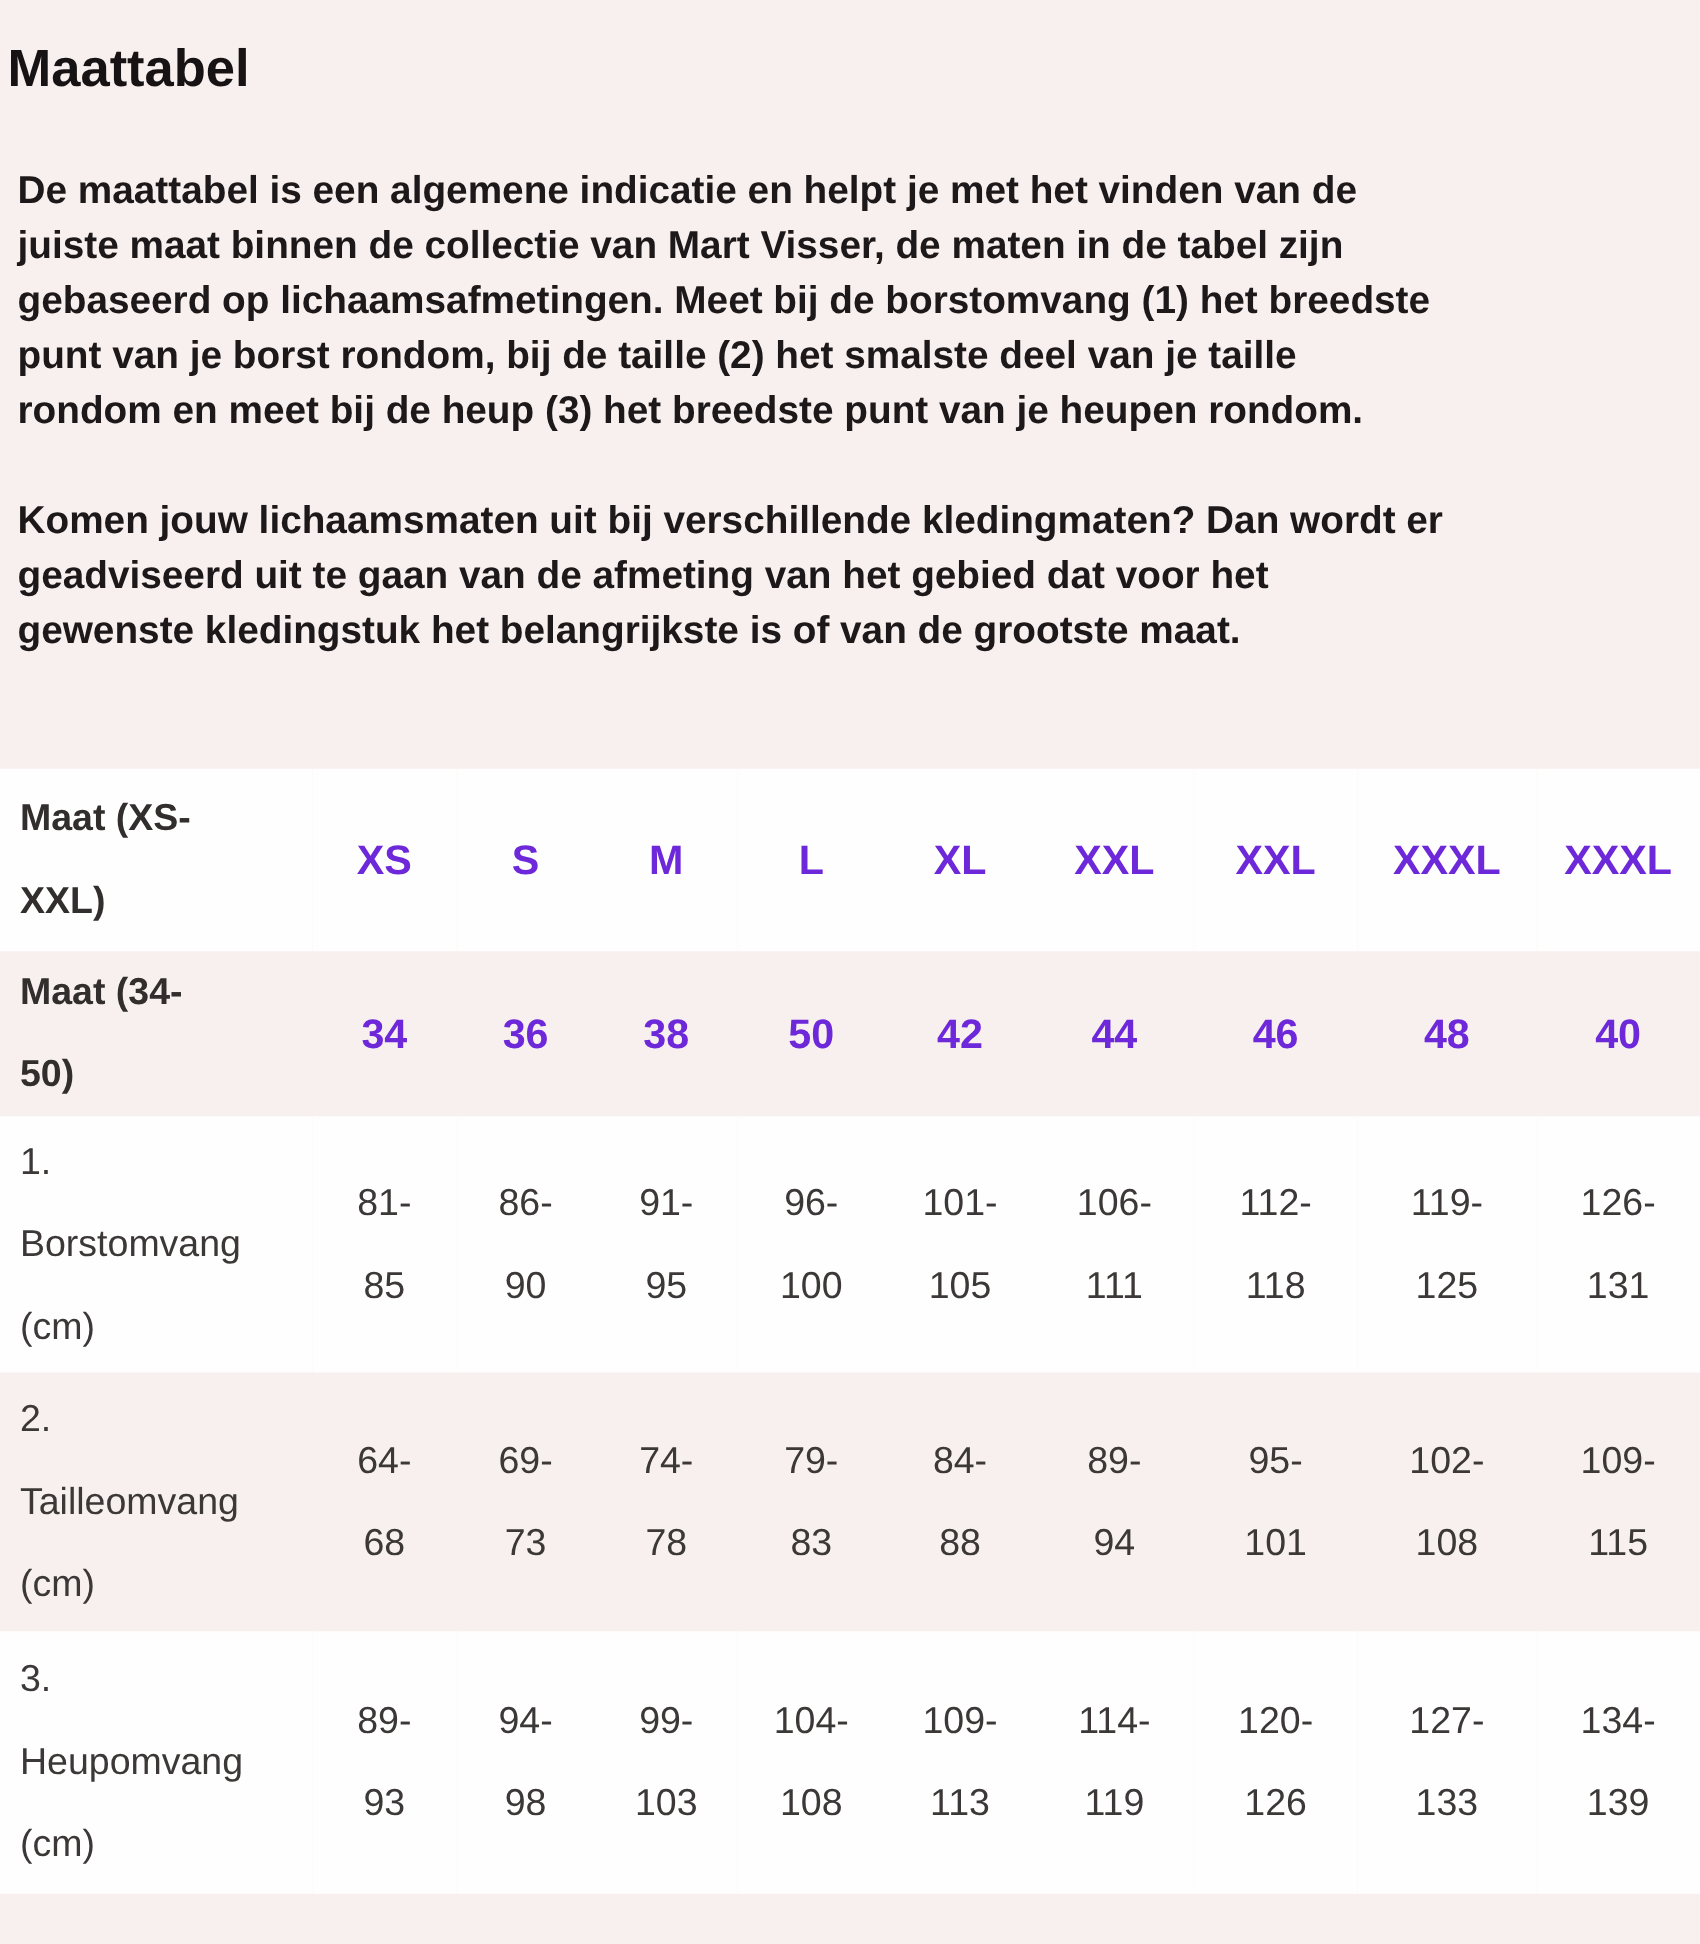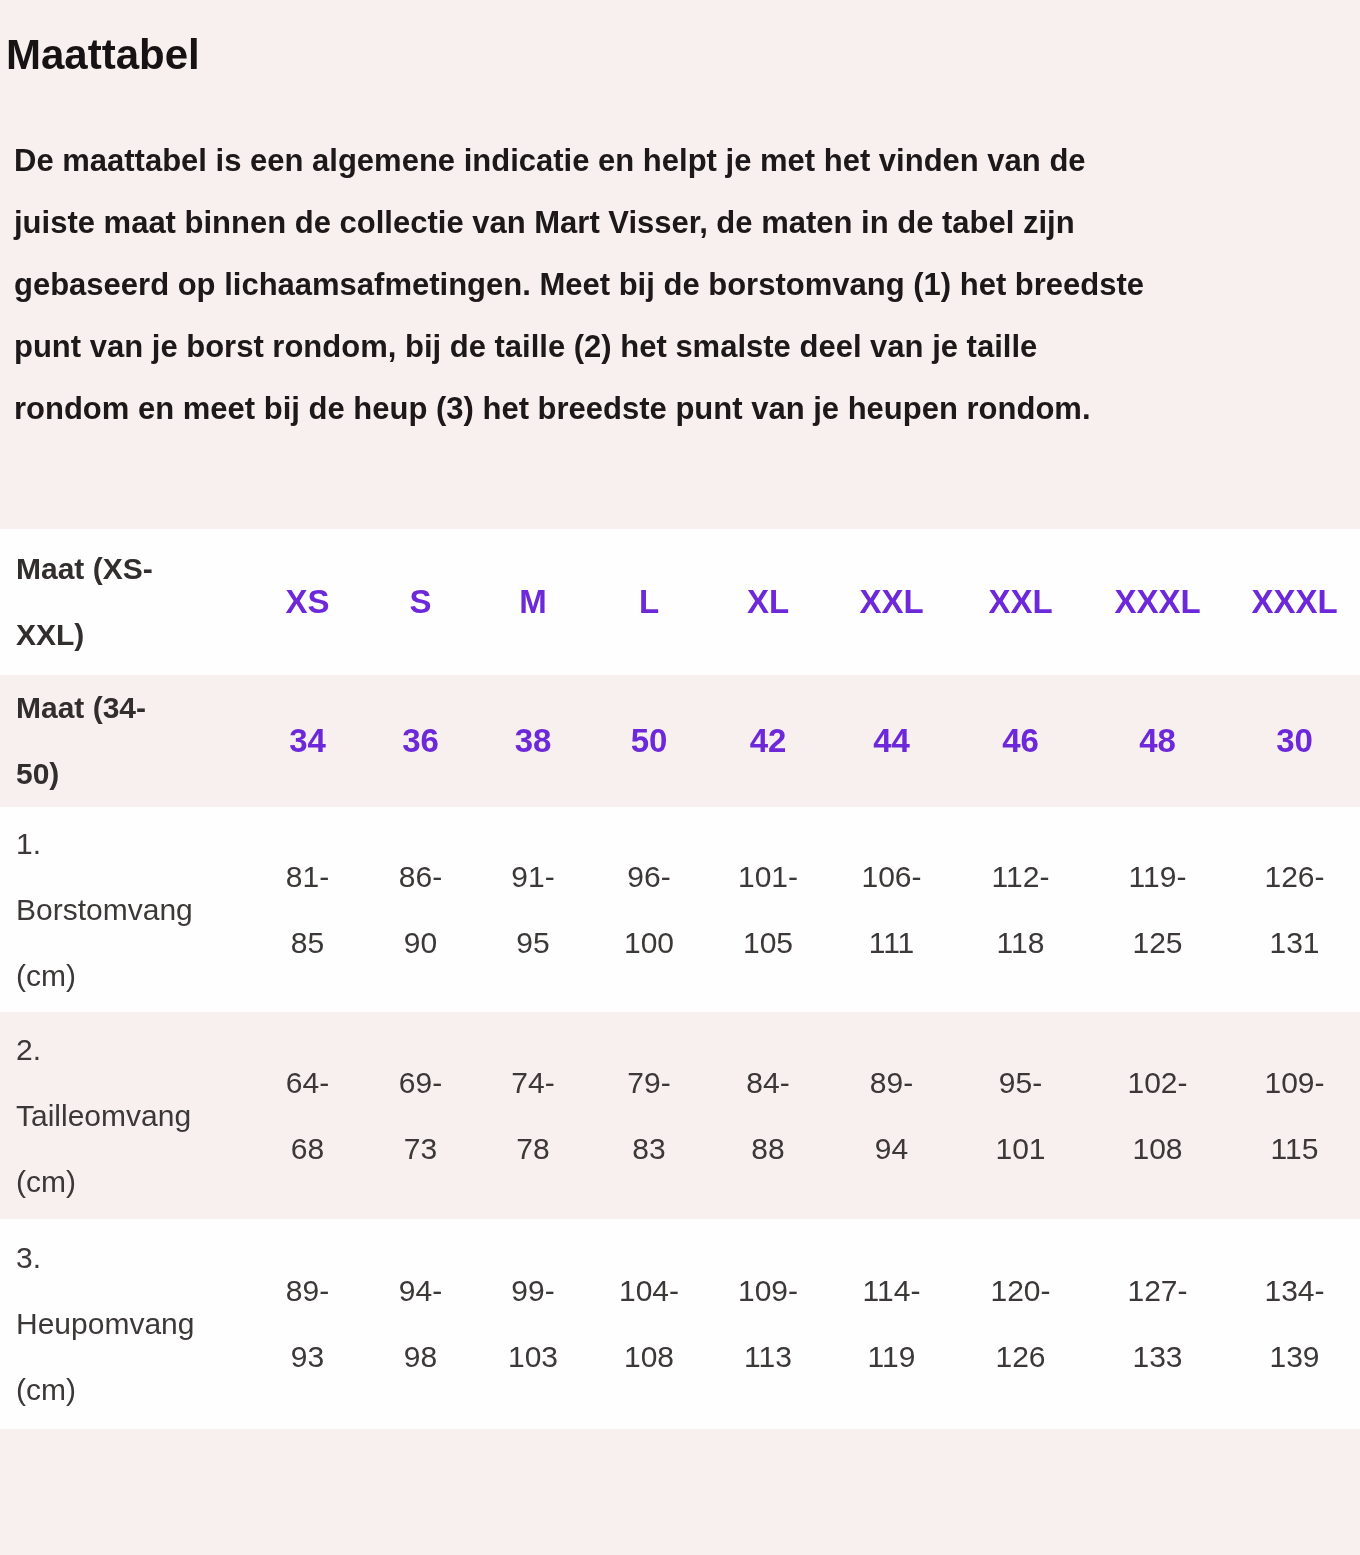--- a/index.html
+++ b/index.html
@@ -20,21 +20,21 @@
   .page-title {
     font-size: 42px;
     font-weight: 700;
     color: #171213;
     margin: 0 16px 50px 6px;
     line-height: 50px;
   }
   .body-paragraph {
     font-size: 31px;
     font-weight: 700;
-    line-height: 62px;
+    line-height: 44px;
     margin: 0 16px 44px 14px;
     white-space: pre-line;
     color: #1d1819;
   }
   .size-table {
     width: 1360px;
     border-collapse: collapse;
     table-layout: fixed;
     margin-top: 89px;
   }
@@ -81,20 +81,23 @@
 <div class="content">
 
   <h1 class="page-title">Maattabel</h1>
 
   <p class="body-paragraph">De maattabel is een algemene indicatie en helpt je met het vinden van de
 juiste maat binnen de collectie van Mart Visser, de maten in de tabel zijn
 gebaseerd op lichaamsafmetingen. Meet bij de borstomvang (1) het breedste
 punt van je borst rondom, bij de taille (2) het smalste deel van je taille
 rondom en meet bij de heup (3) het breedste punt van je heupen rondom.</p>
 
+  <p class="body-paragraph">Komen jouw lichaamsmaten uit bij verschillende kledingmaten? Dan wordt er
+geadviseerd uit te gaan van de afmeting van het gebied dat voor het
+gewenste kledingstuk het belangrijkste is of van de grootste maat.</p>
 
   <table class="size-table">
     <colgroup>
       <col style="width:250px">
         <col style="width:115px">
         <col style="width:111px">
         <col style="width:114px">
         <col style="width:118px">
         <col style="width:120px">
         <col style="width:127px">
@@ -120,21 +123,21 @@
         <td class="label-cell">Maat (34-
 50)</td>
         <td class="value-cell">34</td>
         <td class="value-cell">36</td>
         <td class="value-cell">38</td>
         <td class="value-cell">50</td>
         <td class="value-cell">42</td>
         <td class="value-cell">44</td>
         <td class="value-cell">46</td>
         <td class="value-cell">48</td>
-        <td class="value-cell">30</td>
+        <td class="value-cell">40</td>
       </tr>
       <tr class="white r3">
         <td class="label-cell">1.
 Borstomvang
 (cm)</td>
         <td class="value-cell">81-
 85</td>
         <td class="value-cell">86-
 90</td>
         <td class="value-cell">91-

